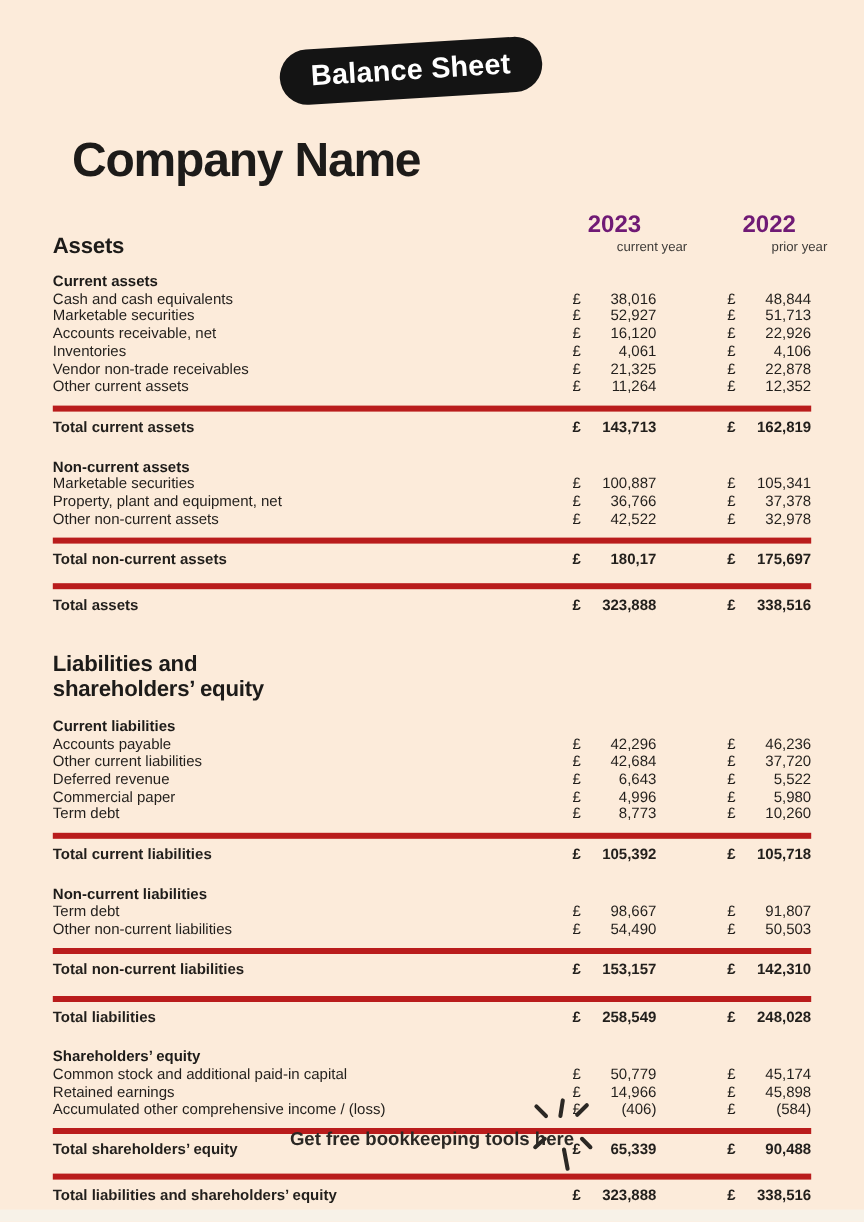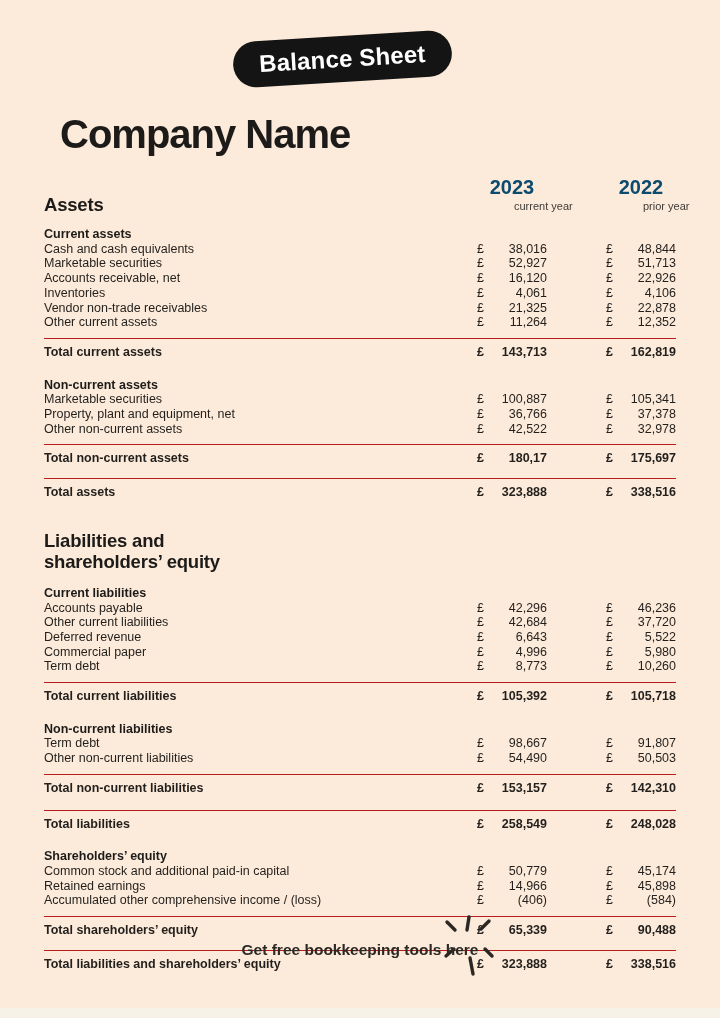--- a/index.html
+++ b/index.html
@@ -21,32 +21,32 @@
     position:absolute; left:44px; top:96px; margin:16px;
     font-size:40px; font-weight:700; letter-spacing:-1px; color:#1d1b19;
   }
   .sheet{
     position:absolute; left:44px; top:176px; width:632px;
     font-size:12.5px; line-height:14.7px;
   }
   .years-header{display:flex; align-items:flex-end;}
   .section-title{flex:1; margin:0; font-size:18.5px; font-weight:700; letter-spacing:-.2px; color:#1d1b19;}
   .ycol{width:70px; text-align:center; white-space:nowrap;}
-  .ycol .year{font-size:20px; font-weight:700; line-height:22px; color:#0c4a6e;}
+  .ycol .year{font-size:20px; font-weight:700; line-height:22px; color:#701a75;}
   .ycol .caption{font-size:11px; line-height:14px; color:#3e3b38; margin-top:1px;margin-left:37px;}
   .gap2{margin-left:59px;}
 
   .group-heading{font-weight:700; margin-top:14px; color:#1d1b19;}
   .row{display:flex; align-items:baseline;justify-content:flex-end;}
   .row .lbl{flex:1;}
   .val{width:70px; display:flex; justify-content:space-between;}
   .val.v2{margin-left:59px;}
   .row.total{
     font-weight:700;
-    border-top:1px solid #b91c1c;
+    border-top:5px solid #b91c1c;
     margin-top:8px; padding-top:6px; padding-bottom:4px;
   }
   .row.total.spaced{margin-top:10px;}
   .liab-title{margin:26px 0 4px 0; font-size:18.5px; font-weight:700; line-height:21px; letter-spacing:-.2px; color:#1d1b19;}
 
   .footer{
     position:absolute; left:0; top:940px; width:720px;
     display:flex; justify-content:center;
   }
   .footer-inner{position:relative; cursor:pointer;}

